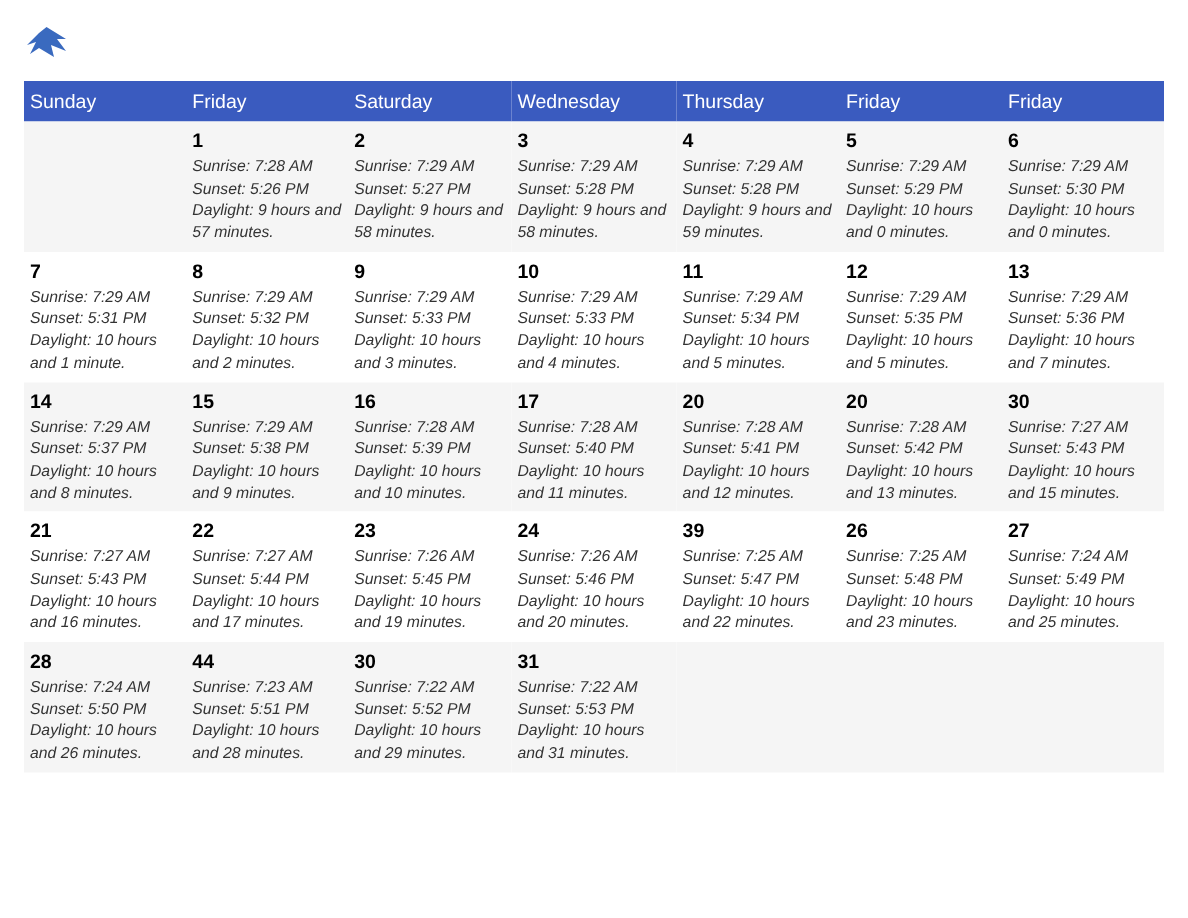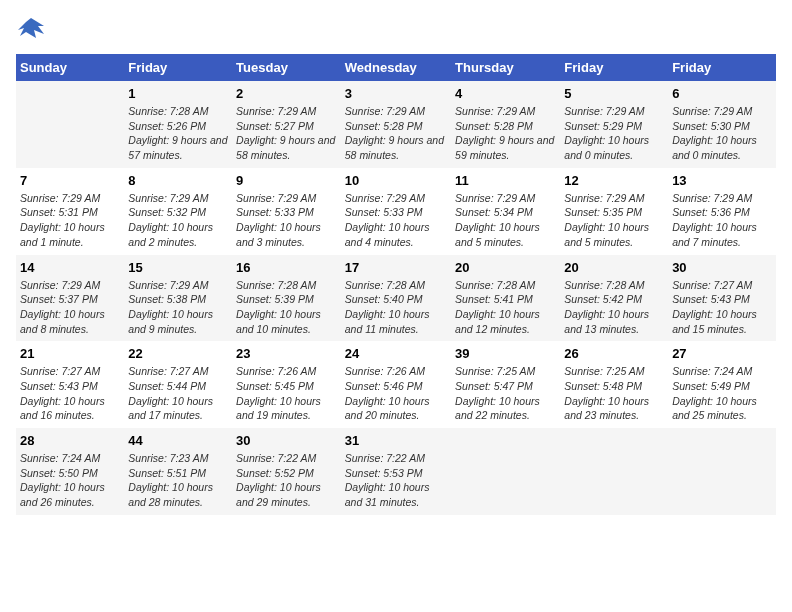--- a/index.html
+++ b/index.html
@@ -41,21 +41,21 @@
       width: 100%;
       border-collapse: collapse;
       font-size: 11px;
     }
     thead tr th {
       background-color: #3a5bbf;
       color: #fff;
       padding: 6px 4px;
       text-align: left;
       font-size: 13px;
-      font-weight: bold;
+      font-weight: normal;
     }
     tbody tr {
       vertical-align: top;
     }
     tbody tr:nth-child(odd) {
       background-color: #f5f5f5;
     }
     tbody tr:nth-child(even) {
       background-color: #fff;
     }
@@ -95,21 +95,21 @@
     <div class="month-title"></div>
     <div class="location-title"></div>
   </div>
 </div>
 
 <table>
   <thead>
     <tr>
     <th>Sunday</th>
         <th>Friday</th>
-        <th>Tuesday</th>
+        <th>Saturday</th>
         <th>Wednesday</th>
         <th>Thursday</th>
         <th>Friday</th>
         <th>Friday</th>
       </tr>
   </thead>
   <tbody id="calendar-body">
   <tr>
         <td></td>
         <td>

